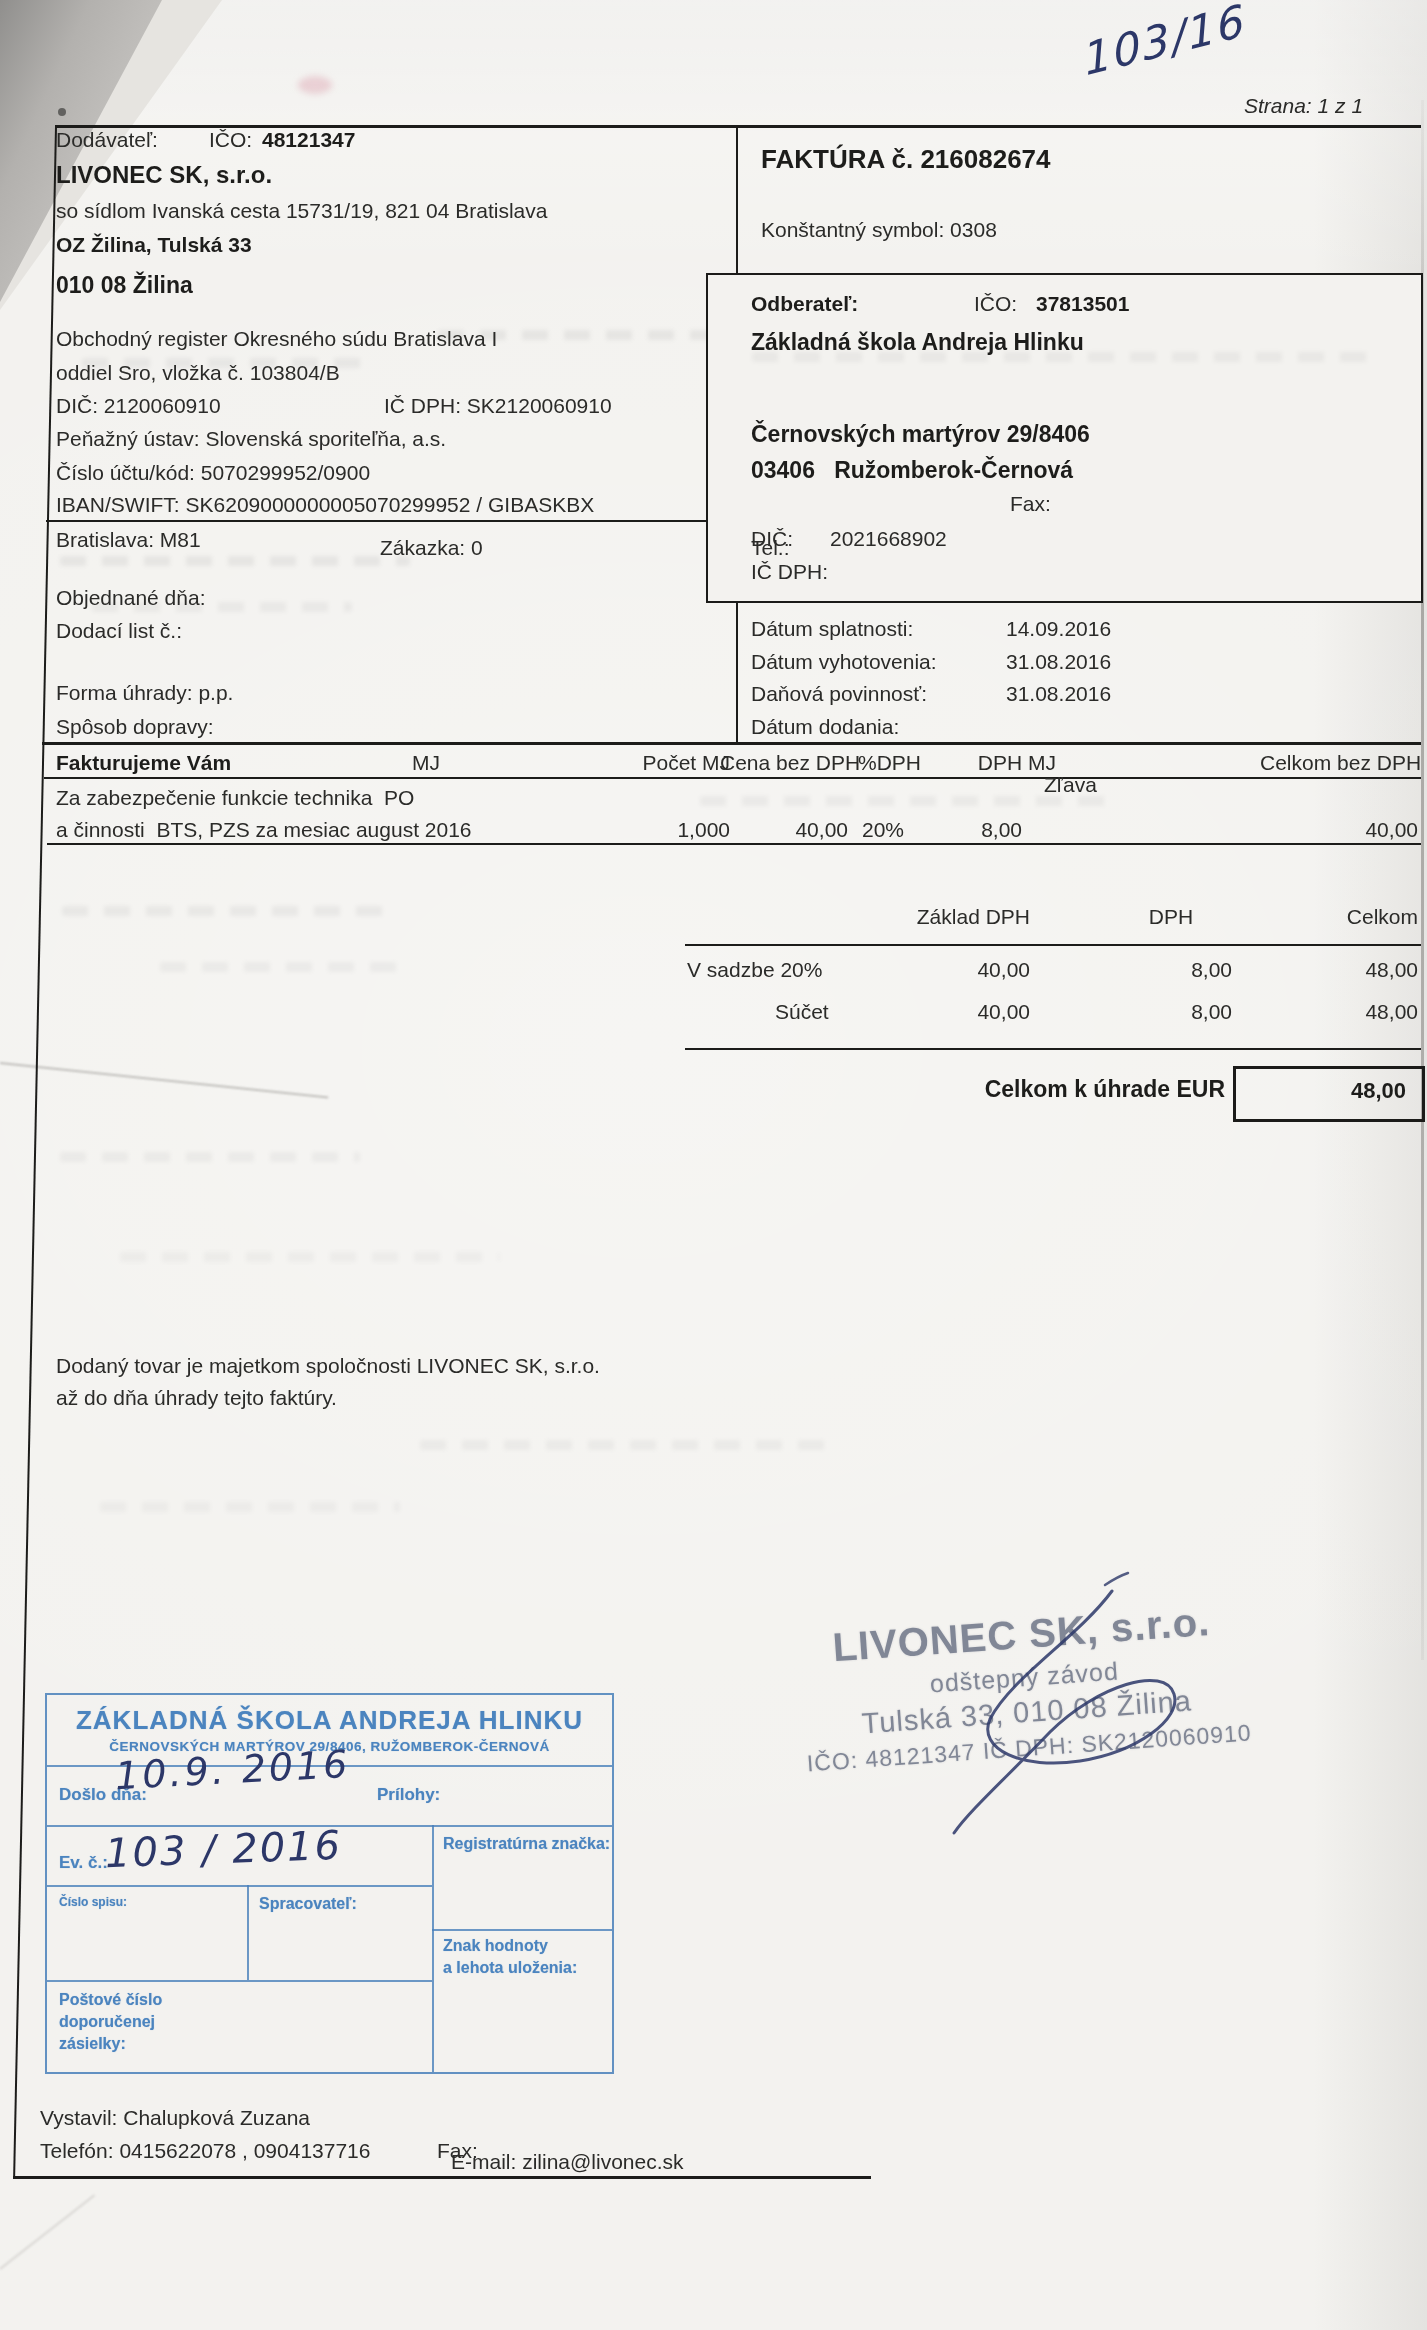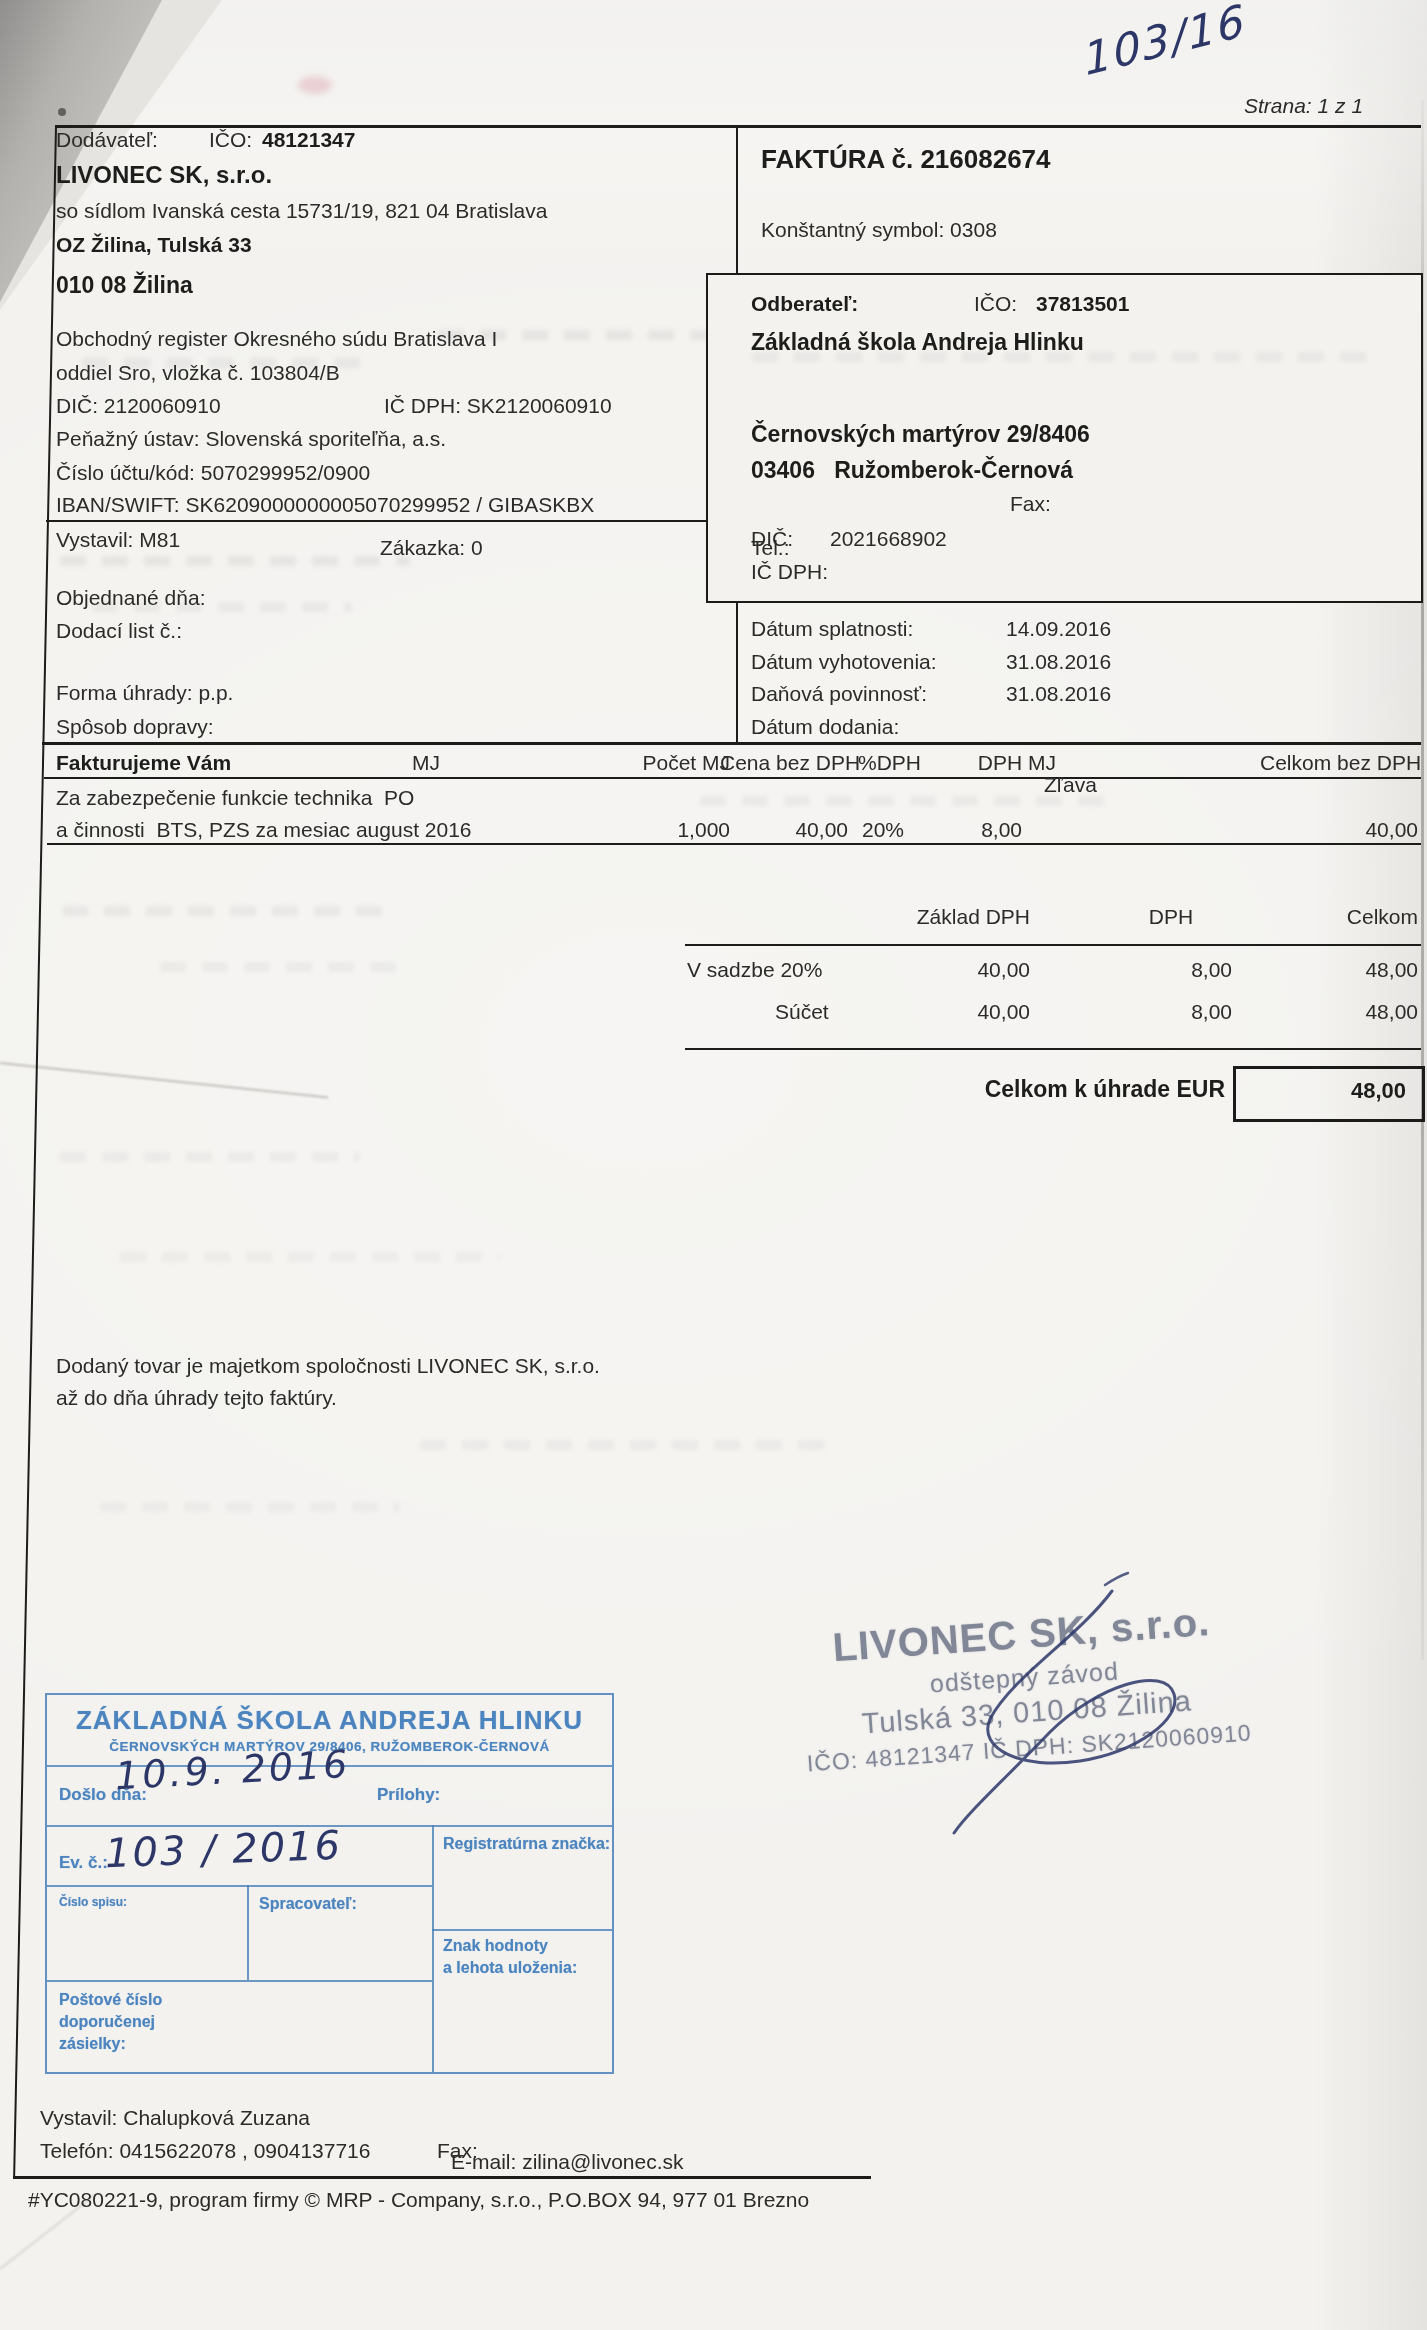--- a/index.html
+++ b/index.html
@@ -83,21 +83,21 @@
   <div class="t" style="left:56px;top:199px;">so sídlom Ivanská cesta 15731/19, 821 04 Bratislava</div>
   <div class="t b" style="left:56px;top:233px;">OZ Žilina, Tulská 33</div>
   <div class="t b" style="left:56px;top:272px;font-size:23px;">010 08 Žilina</div>
   <div class="t" style="left:56px;top:327px;">Obchodný register Okresného súdu Bratislava I</div>
   <div class="t" style="left:56px;top:361px;">oddiel Sro, vložka č. 103804/B</div>
   <div class="t" style="left:56px;top:394px;">DIČ: 2120060910</div>
   <div class="t" style="left:384px;top:394px;">IČ DPH: SK2120060910</div>
   <div class="t" style="left:56px;top:427px;">Peňažný ústav: Slovenská sporiteľňa, a.s.</div>
   <div class="t" style="left:56px;top:461px;">Číslo účtu/kód: 5070299952/0900</div>
   <div class="t" style="left:56px;top:493px;">IBAN/SWIFT: SK6209000000005070299952 / GIBASKBX</div>
-  <div class="t" style="left:56px;top:528px;">Vystavil: M81</div>
+  <div class="t" style="left:56px;top:528px;">Bratislava: M81</div>
   <div class="t" style="left:380px;top:528px;margin-top:8px;">Zákazka: 0</div>
   <div class="t" style="left:56px;top:586px;">Objednané dňa:</div>
   <div class="t" style="left:56px;top:619px;">Dodací list č.:</div>
   <div class="t" style="left:56px;top:681px;">Forma úhrady: p.p.</div>
   <div class="t" style="left:56px;top:715px;">Spôsob dopravy:</div>
 
   <div class="t b" style="left:761px;top:145px;font-size:26px;">FAKTÚRA č. 216082674</div>
   <div class="t" style="left:761px;top:218px;">Konštantný symbol: 0308</div>
 
   <div class="box" style="left:706px;top:273px;width:713px;height:326px;"></div>
@@ -207,15 +207,14 @@
   </div>
 
   <div class="ink" style="left:115px;top:1748px;font-size:38px;transform:rotate(-3deg);letter-spacing:3px;">10.9. 2016</div>
   <div class="ink" style="left:105px;top:1826px;font-size:40px;transform:rotate(-2deg);letter-spacing:2px;">103 / 2016</div>
 
   <div class="t" style="left:40px;top:2106px;">Vystavil: Chalupková Zuzana</div>
   <div class="t" style="left:451px;top:2106px;margin-top:44px;">E-mail: zilina@livonec.sk</div>
   <div class="t" style="left:40px;top:2139px;">Telefón: 0415622078 , 0904137716</div>
   <div class="t" style="left:437px;top:2139px;">Fax:</div>
   <div class="line" style="left:13px;top:2176px;width:858px;height:2.5px;"></div>
-  <div class="t" style="left:28px;top:2188px;">#YC080221-9, program firmy © MRP - Company, s.r.o., P.O.BOX 94, 977 01 Brezno</div>
 
 </div>
 
 </body></html>

